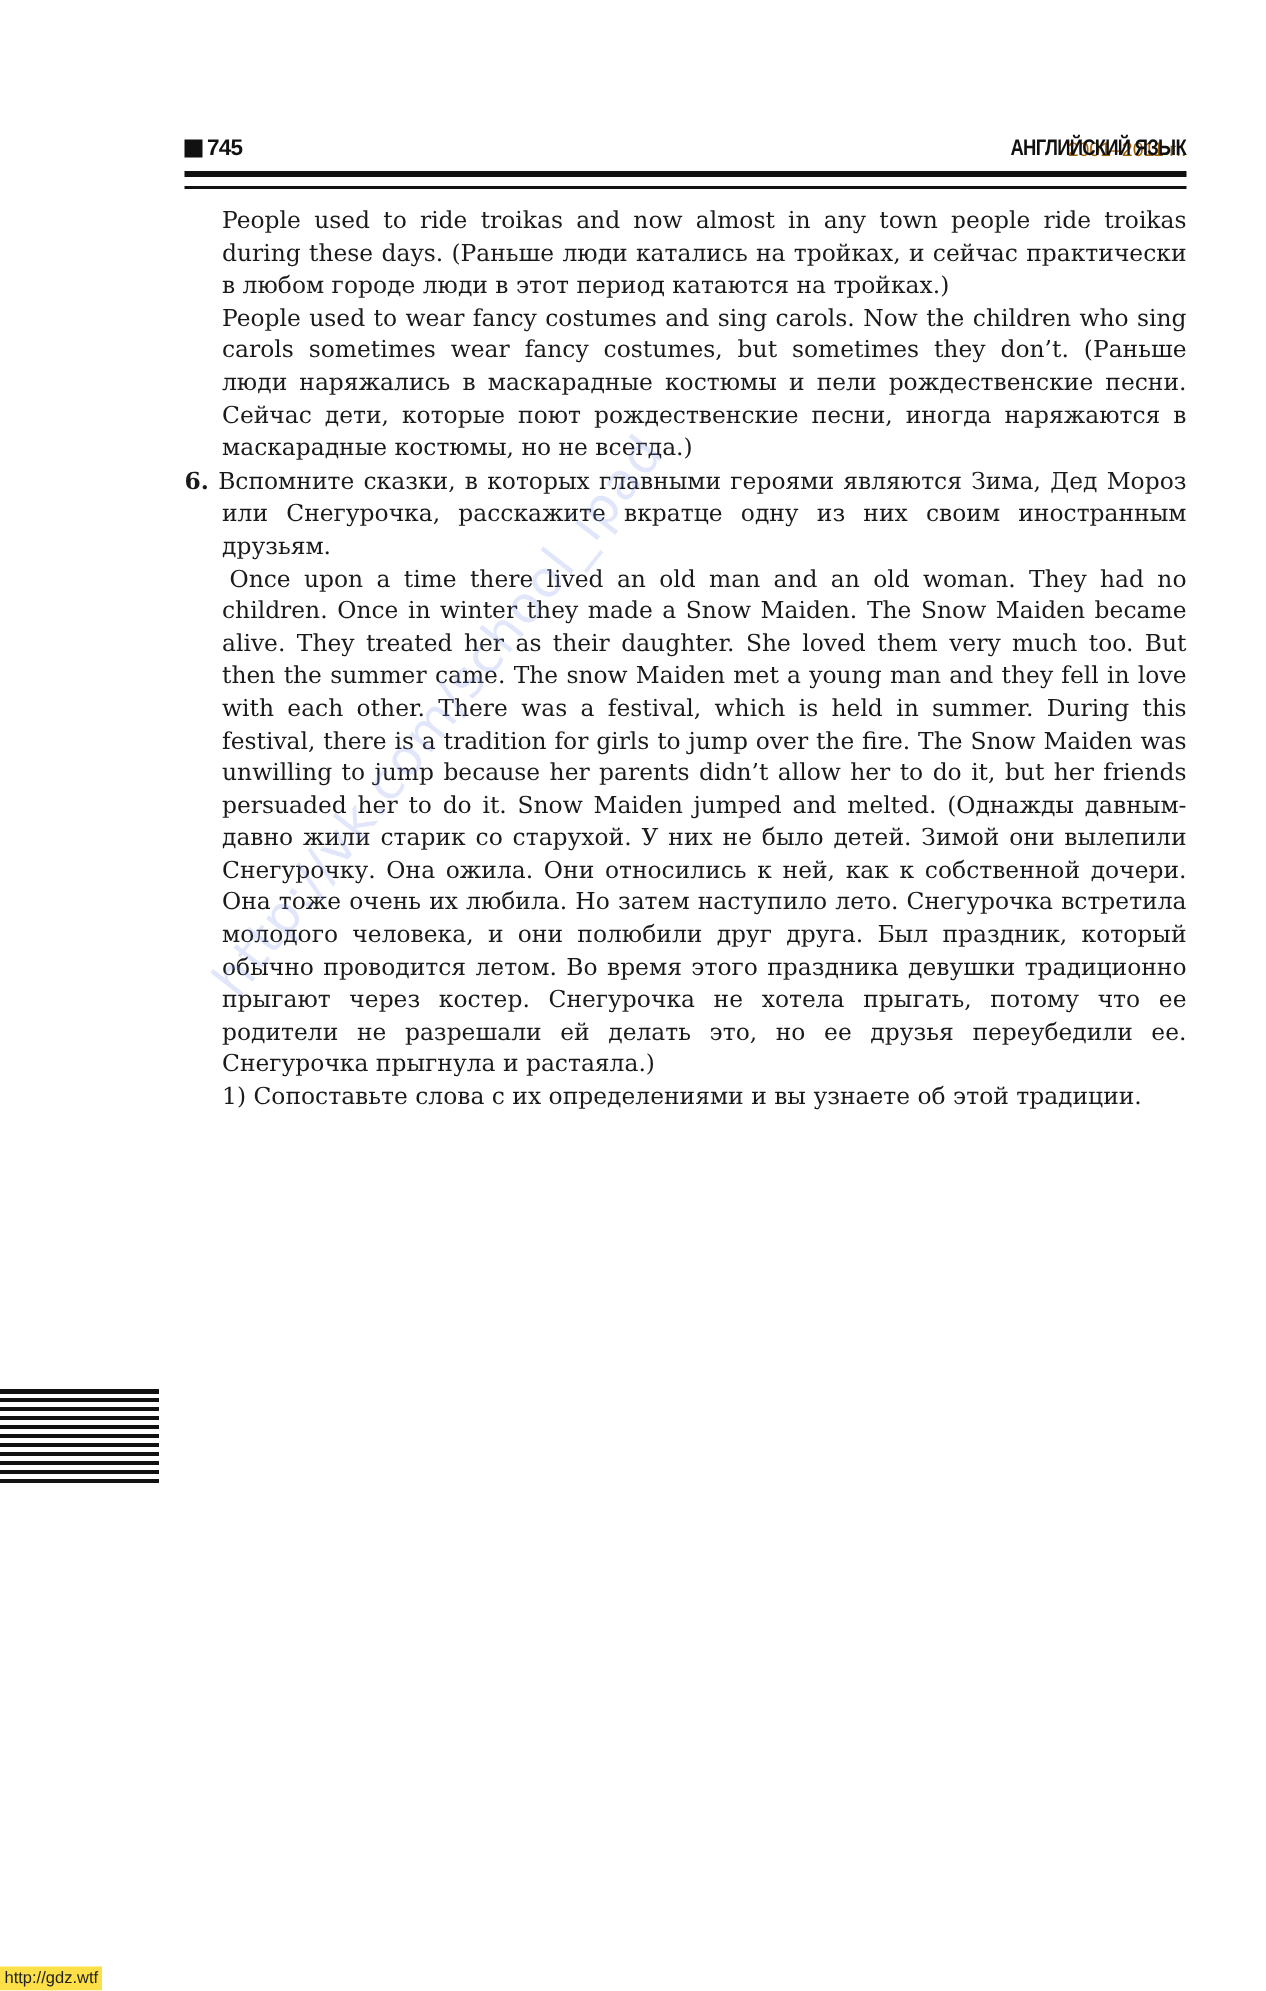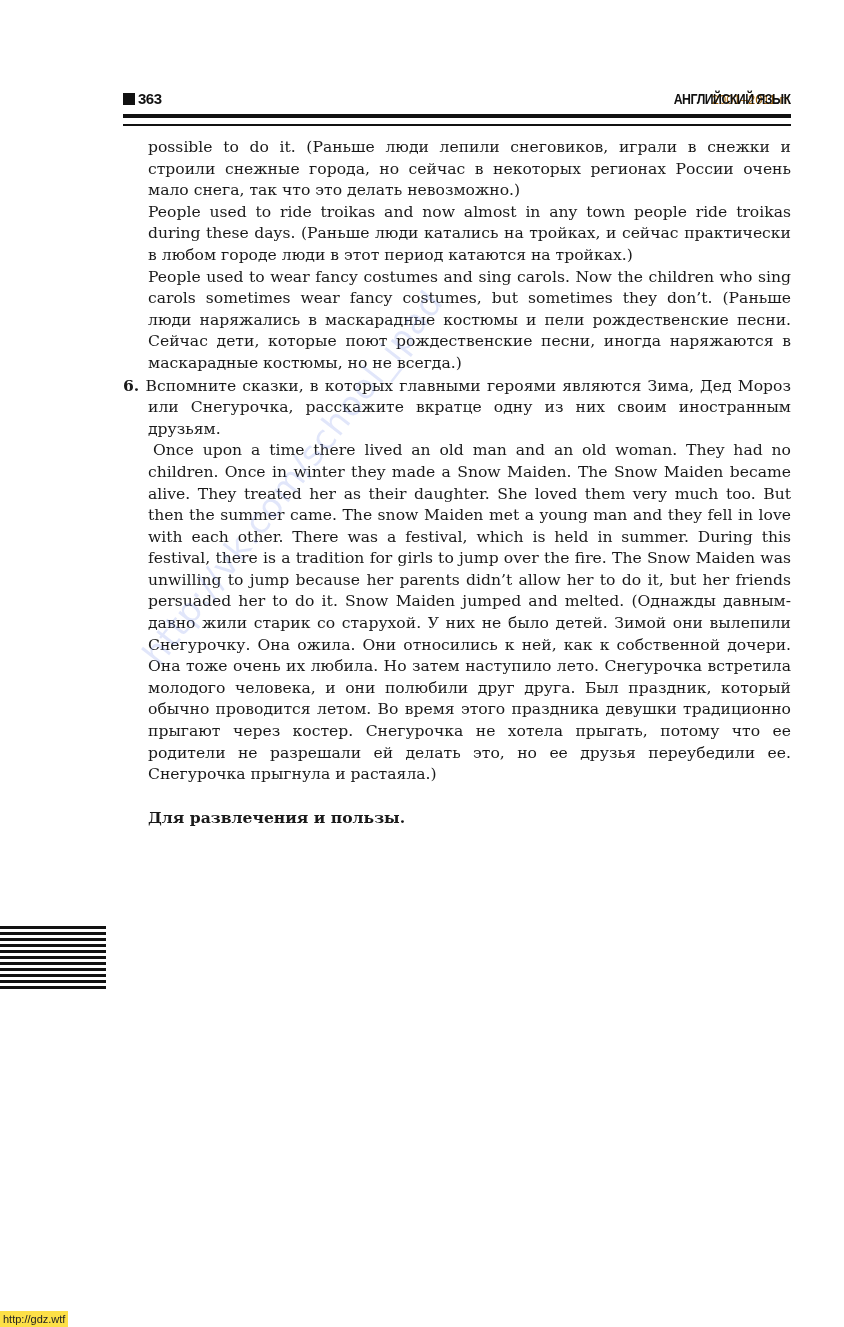--- a/index.html
+++ b/index.html
@@ -150,36 +150,35 @@
       pointer-events: none;
       letter-spacing: 1px;
     }
   </style>
 </head>
 <body>
 
 <div class="page-header">
   <div class="page-num">
     <span class="square"></span>
-    <span>363</span>
+    <span>745</span>
   </div>
   <div class="header-years">2001–2011 гг.</div>
   <div class="header-subject">АНГЛИЙСКИЙ ЯЗЫК</div>
 </div>
 <div class="rule-thick"></div>
 <div class="rule-thin"></div>
 
 <div class="content">
-  <p>possible to do it. (Раньше люди лепили снеговиков, играли в снежки и строили снежные города, но сейчас в некоторых регионах России очень мало снега, так что это делать невозможно.)</p>
   <p>People used to ride troikas and now almost in any town people ride troikas during these days. (Раньше люди катались на тройках, и сейчас практически в любом городе люди в этот период катаются на тройках.)</p>
   <p>People used to wear fancy costumes and sing carols. Now the children who sing carols sometimes wear fancy costumes, but sometimes they don’t. (Раньше люди наряжались в маскарадные костюмы и пели рождественские песни. Сейчас дети, которые поют рождественские песни, иногда наряжаются в маскарадные костюмы, но не всегда.)</p>
 
   <p class="numbered"><span class="num-bold">6.</span> <span>Вспомните сказки, в которых главными героями являются Зима, Дед Мороз или Снегурочка, расскажите вкратце одну из них своим иностранным друзьям.</span></p>
   <p class="story">Once upon a time there lived an old man and an old woman. They had no children. Once in winter they made a Snow Maiden. The Snow Maiden became alive. They treated her as their daughter. She loved them very much too. But then the summer came. The snow Maiden met a young man and they fell in love with each other. There was a festival, which is held in summer. During this festival, there is a tradition for girls to jump over the fire. The Snow Maiden was unwilling to jump because her parents didn’t allow her to do it, but her friends persuaded her to do it. Snow Maiden jumped and melted. (Однажды давным-давно жили старик со старухой. У них не было детей. Зимой они вылепили Снегурочку. Она ожила. Они относились к ней, как к собственной дочери. Она тоже очень их любила. Но затем наступило лето. Снегурочка встретила молодого человека, и они полюбили друг друга. Был праздник, который обычно проводится летом. Во время этого праздника девушки традиционно прыгают через костер. Снегурочка не хотела прыгать, потому что ее родители не разрешали ей делать это, но ее друзья переубедили ее. Снегурочка прыгнула и растаяла.)</p>
 
-  <p class="section-heading">Для развлечения и пользы.</p>
+  <p>1) Сопоставьте слова с их определениями и вы узнаете об этой традиции.</p>
 </div>
 
 <div class="watermark">http://vk.com/school_ipad</div>
 
 <div class="side-marker"></div>
 
 <div class="source-label">http://gdz.wtf</div>
 
 </body></html>

